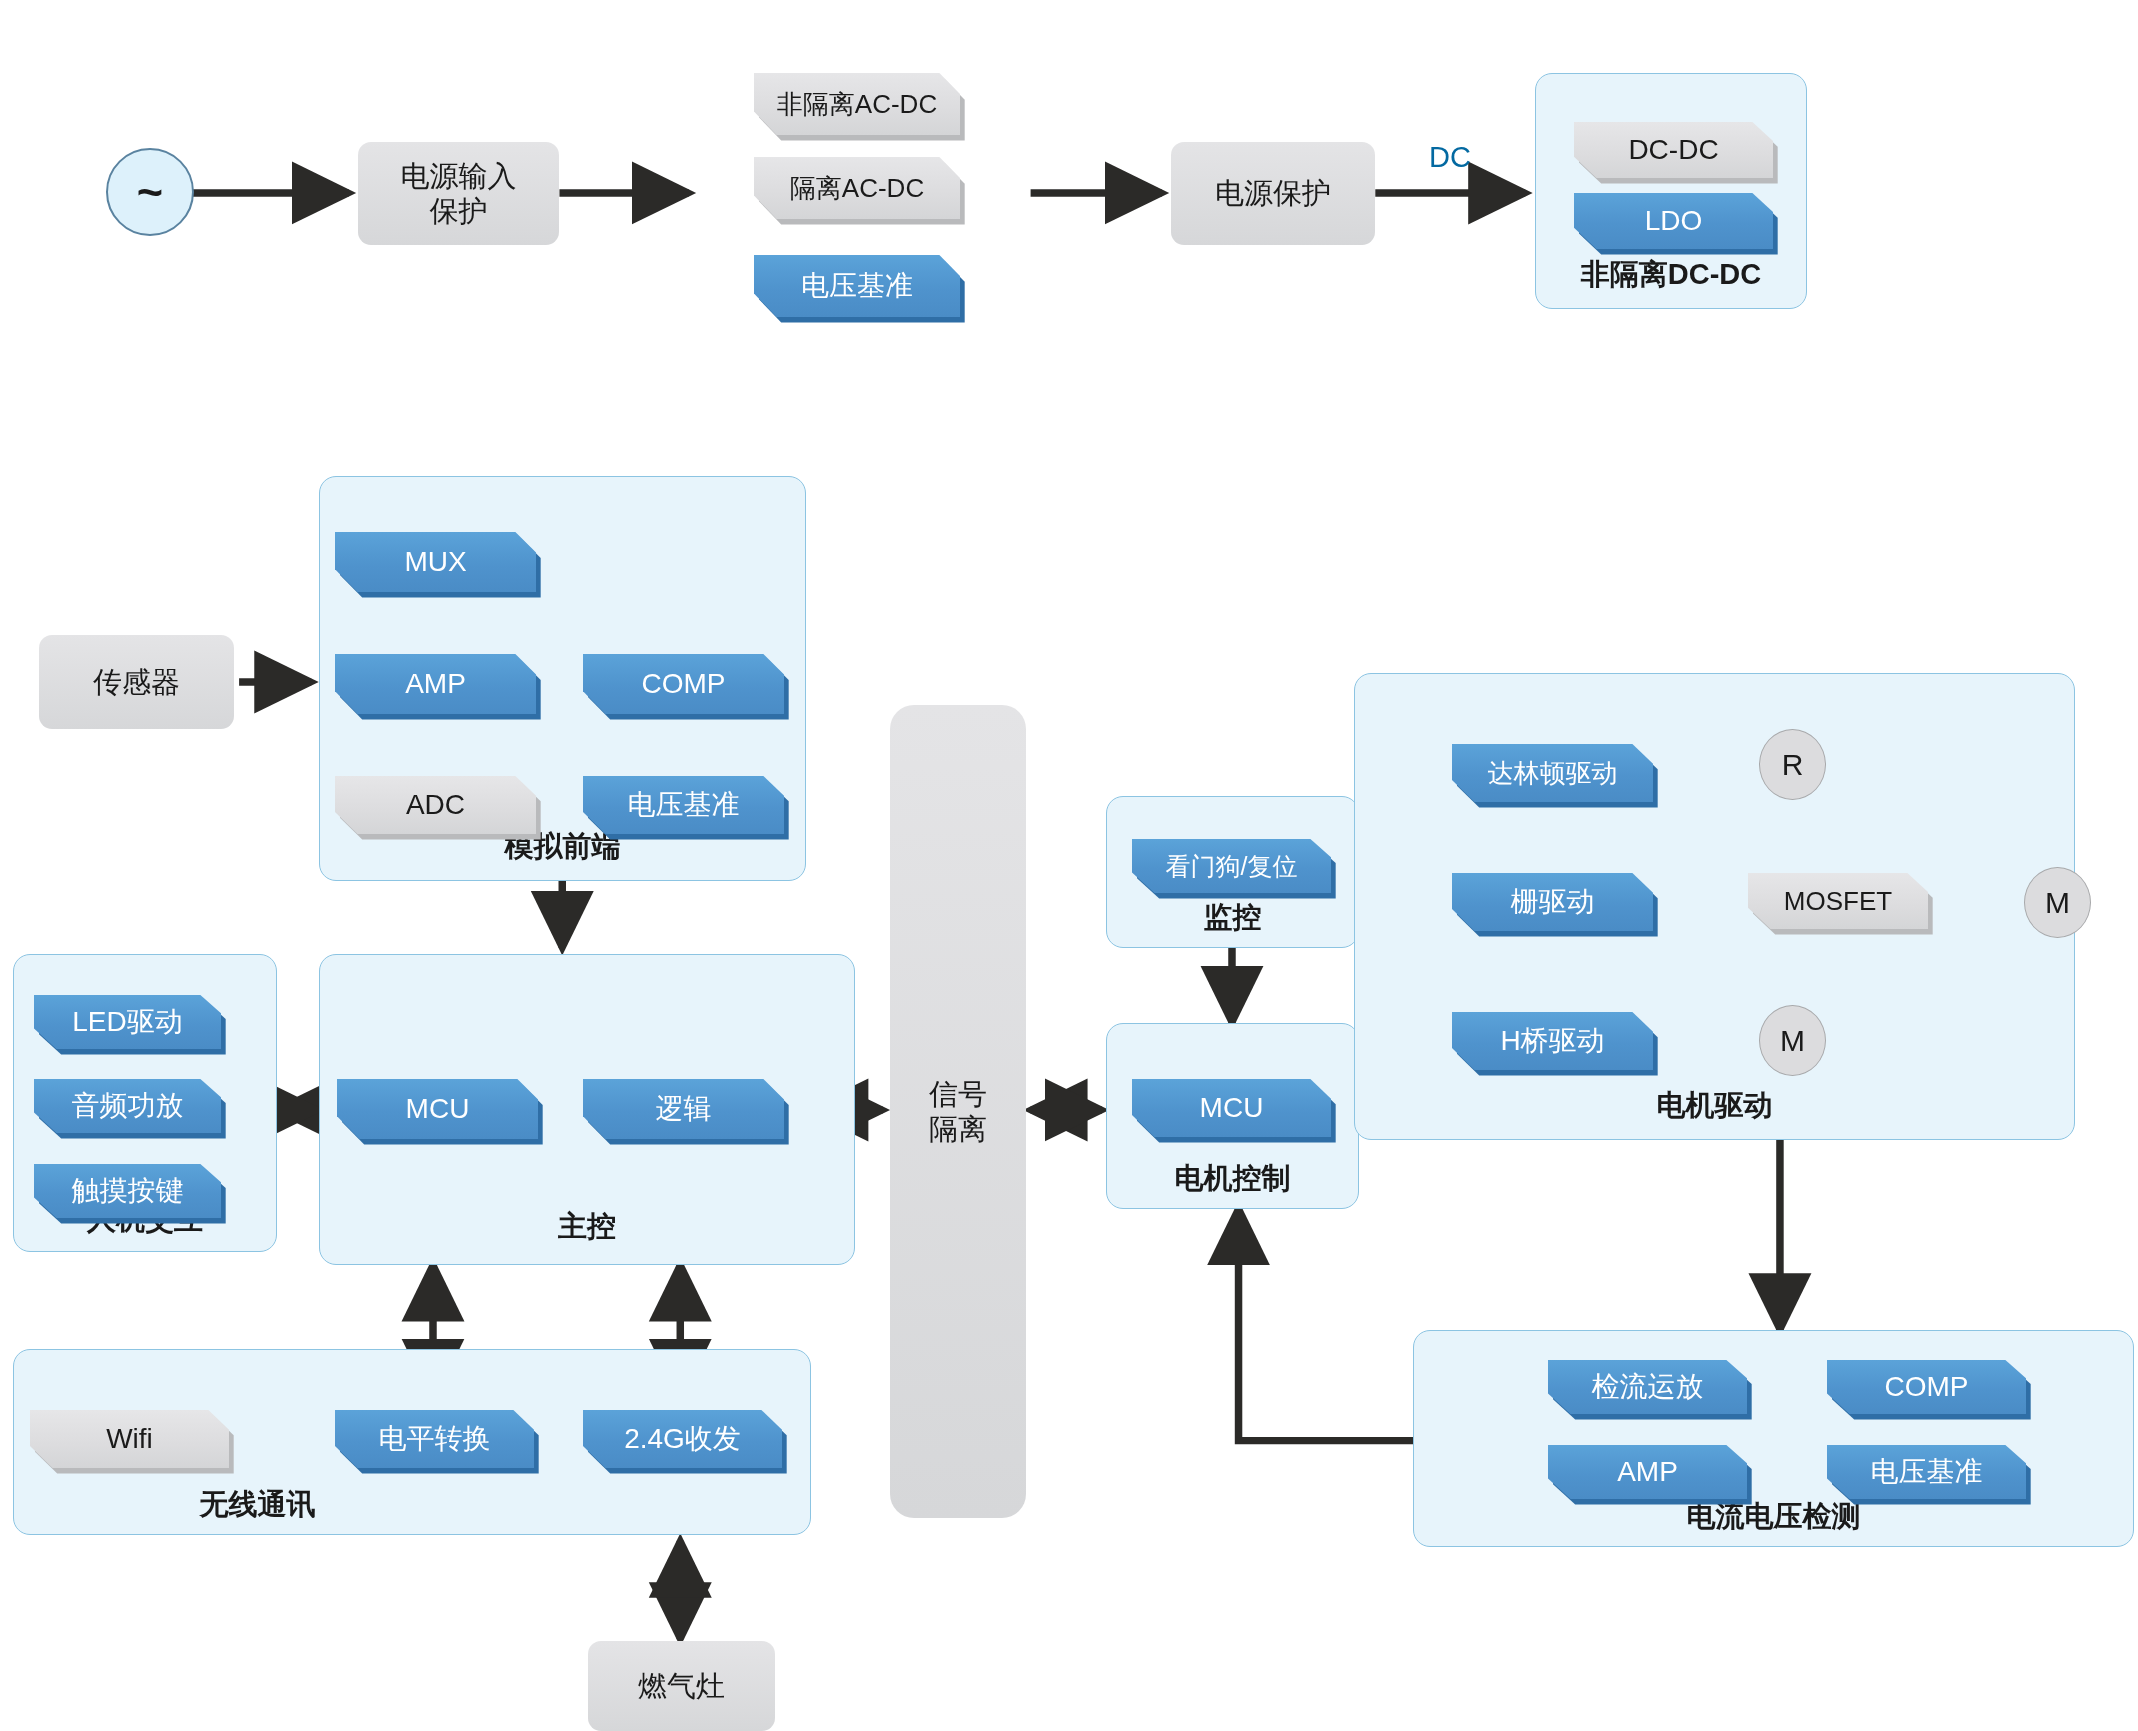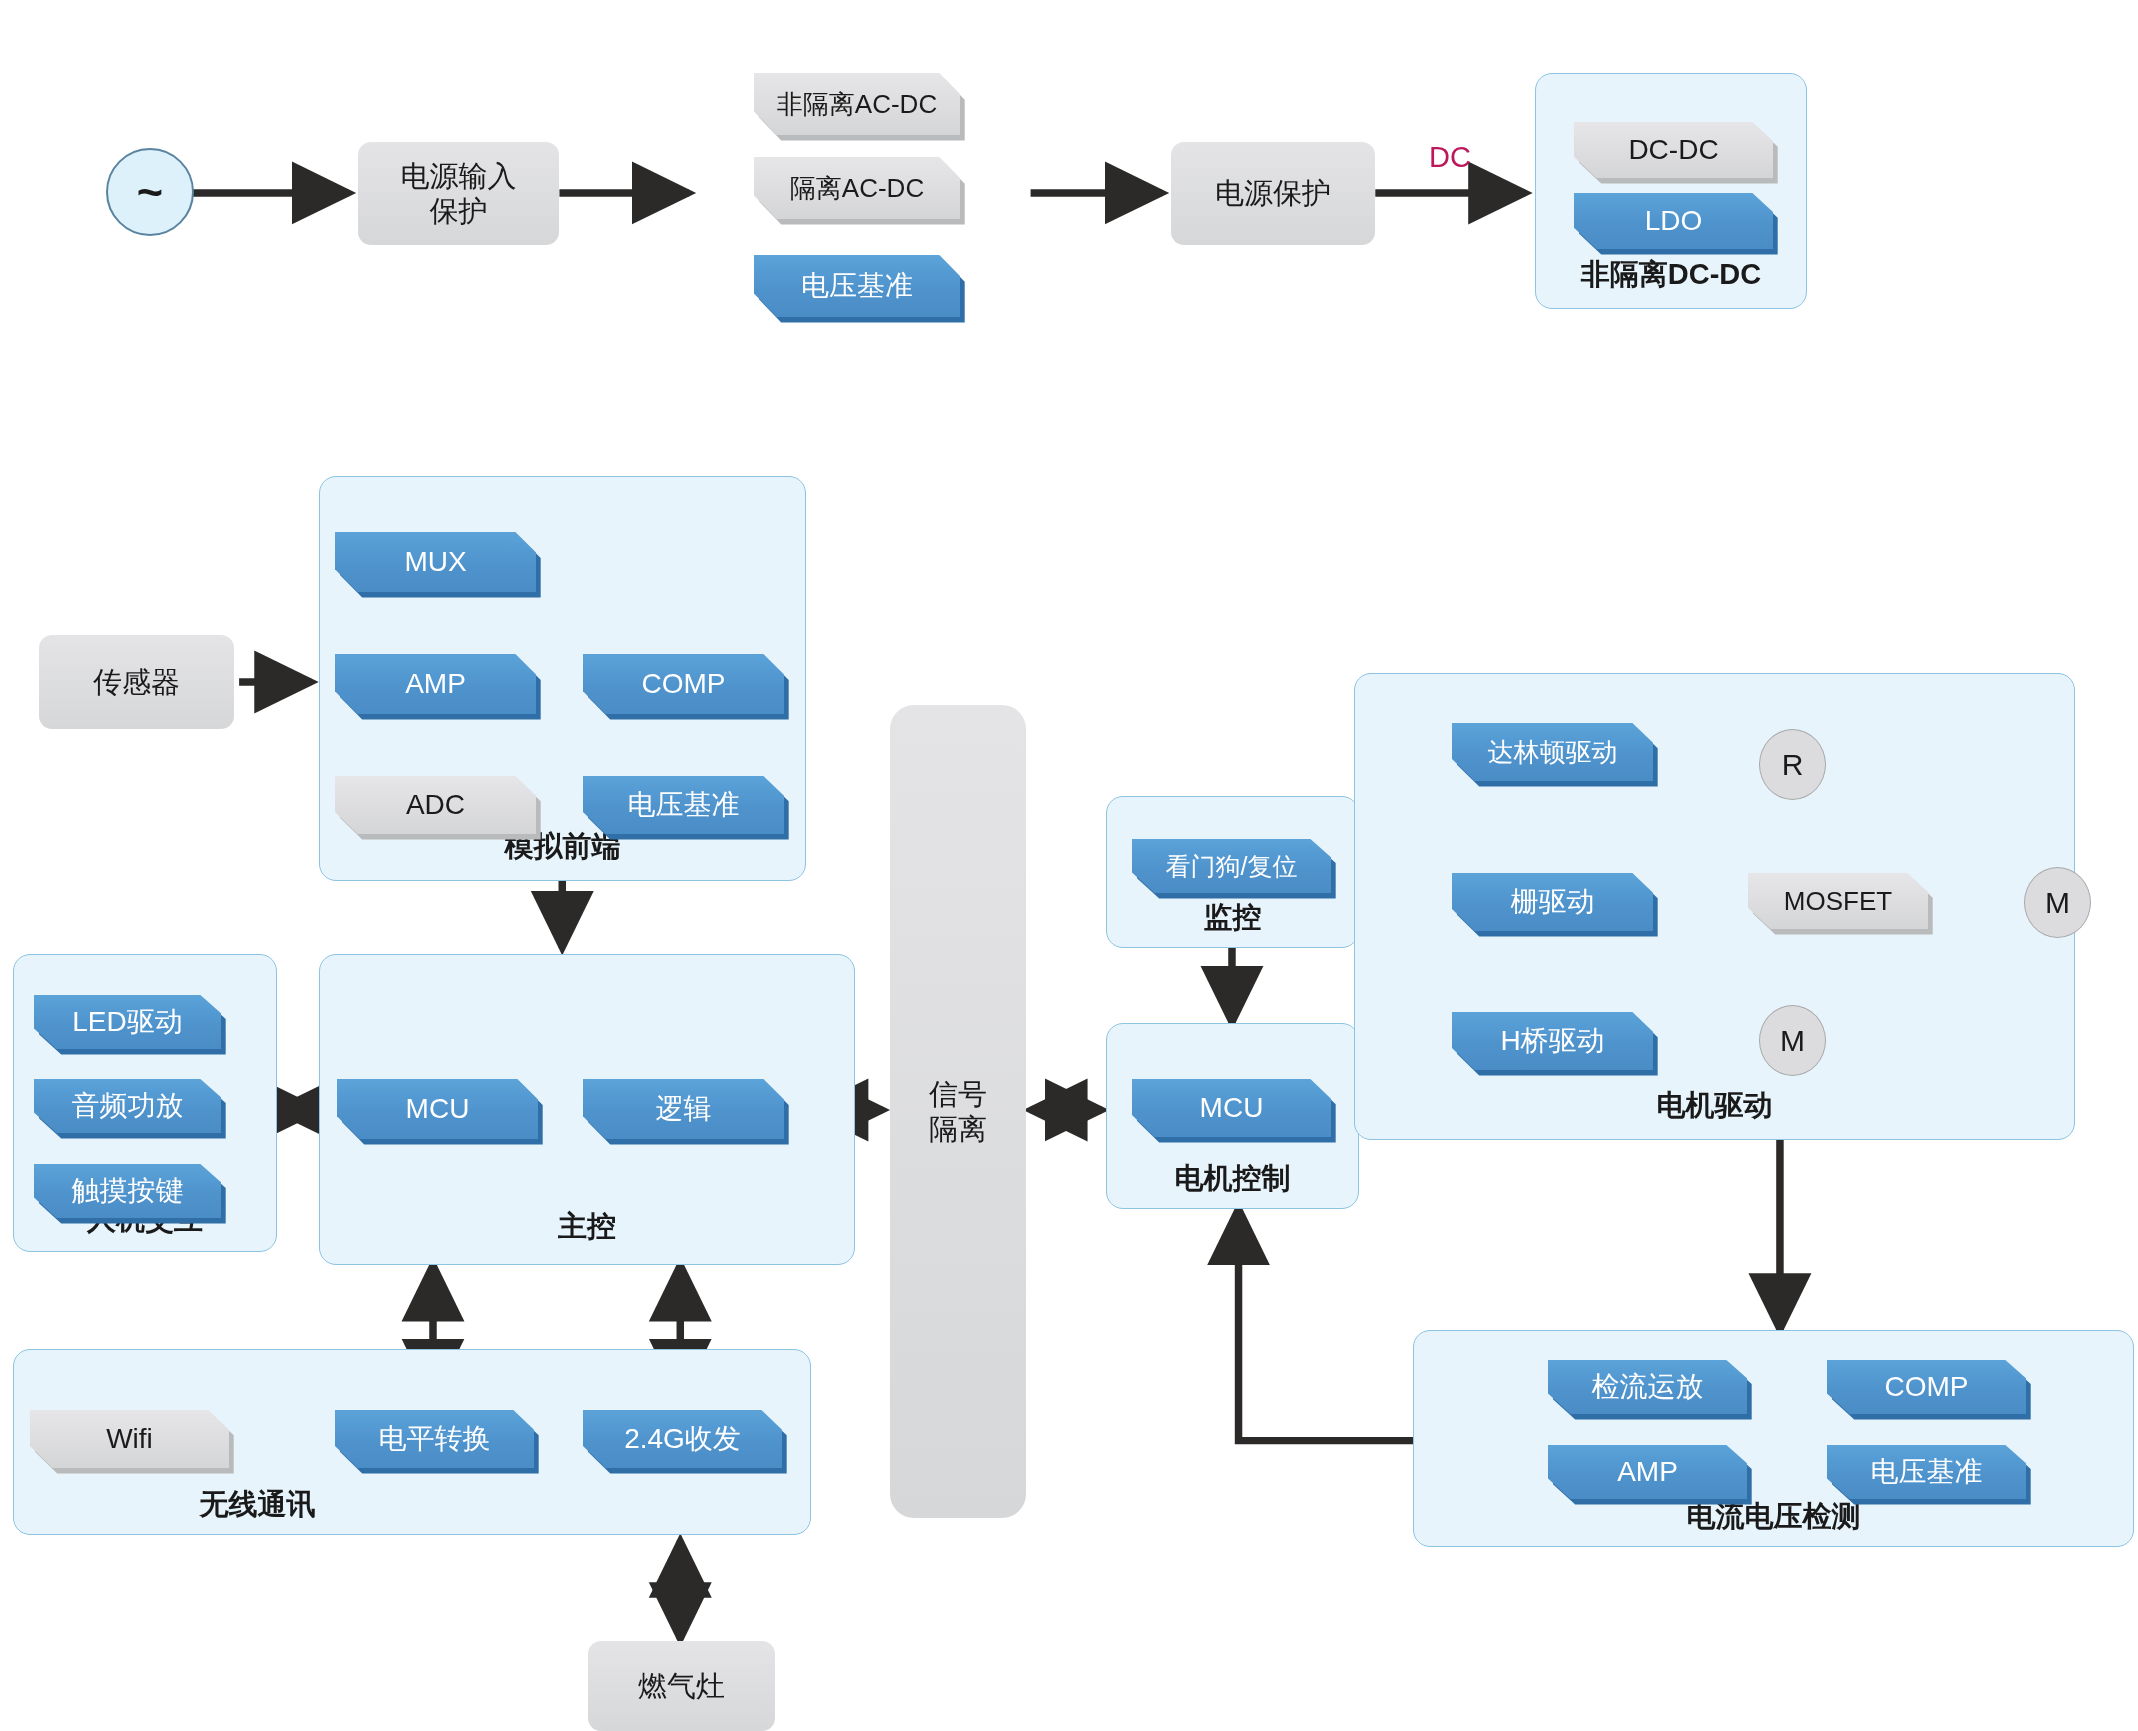--- a/index.html
+++ b/index.html
@@ -88,21 +88,21 @@
   .circle-grey{
     background:#dcdcde;
     border:1.9px solid #a8a9ab;
   }
   .tilde{font-size:45px;font-weight:700;line-height:0.4;}
 
   
   .edge-label{
     position:absolute;
     font-size:29px;
-    color:#be185d;
+    color:#0369a1;
     white-space:nowrap;
   }
 
   svg.wires{position:absolute;left:0;top:0;width:2138px;height:1731px;pointer-events:none;}
 </style>
 </head>
 <body>
 
 <div id="stage">
 
@@ -292,21 +292,21 @@
     <div class="group-title" style="bottom:9.4px;">电机控制</div>
   </div>
   <div class="chip-wrap" style="left:1132px;top:1079px;width:199px;height:58px;">
     <div class="chip-shadow chip-blue-sh" style="width:199px;height:58px;"></div>
     <div class="chip chip-blue" style="width:199px;height:58px;left:0;top:0;">MCU</div>
   </div>
 
   <div class="group" style="left:1354px;top:673px;width:721px;height:467px;">
     <div class="group-title" style="bottom:13px;">电机驱动</div>
   </div>
-  <div class="chip-wrap" style="left:1452px;top:723px;width:201px;height:58px;">
+  <div class="chip-wrap" style="left:1452px;top:744px;width:201px;height:58px;">
     <div class="chip-shadow chip-blue-sh" style="width:201px;height:58px;"></div>
     <div class="chip chip-blue" style="width:201px;height:58px;left:0;top:0;font-size:26px;">达林顿驱动</div>
   </div>
   <div class="circle circle-grey" style="left:1759px;top:729px;width:67px;height:71px;">
     <span>R</span>
   </div>
 
   <div class="chip-wrap" style="left:1452px;top:873px;width:201px;height:58px;">
     <div class="chip-shadow chip-blue-sh" style="width:201px;height:58px;"></div>
     <div class="chip chip-blue" style="width:201px;height:58px;left:0;top:0;">栅驱动</div>

